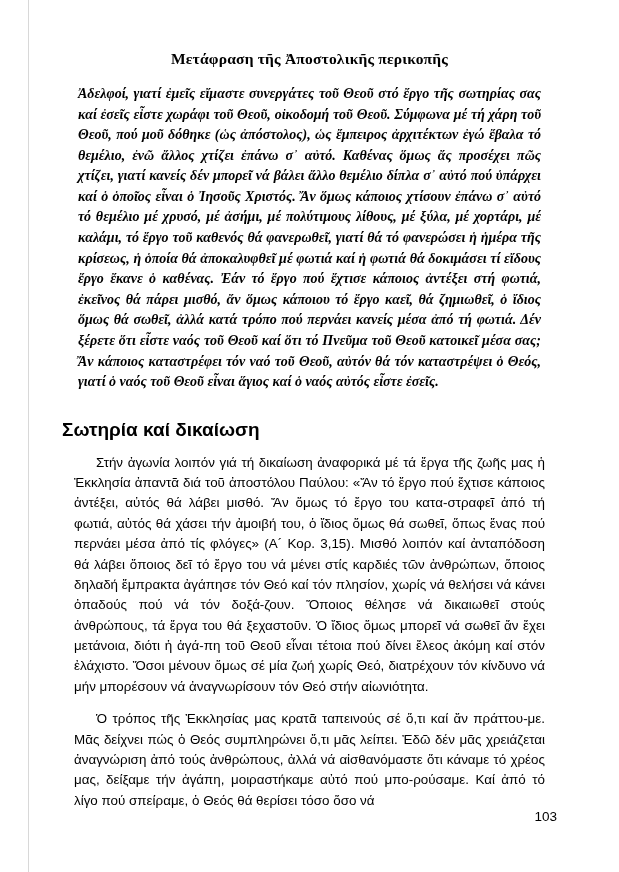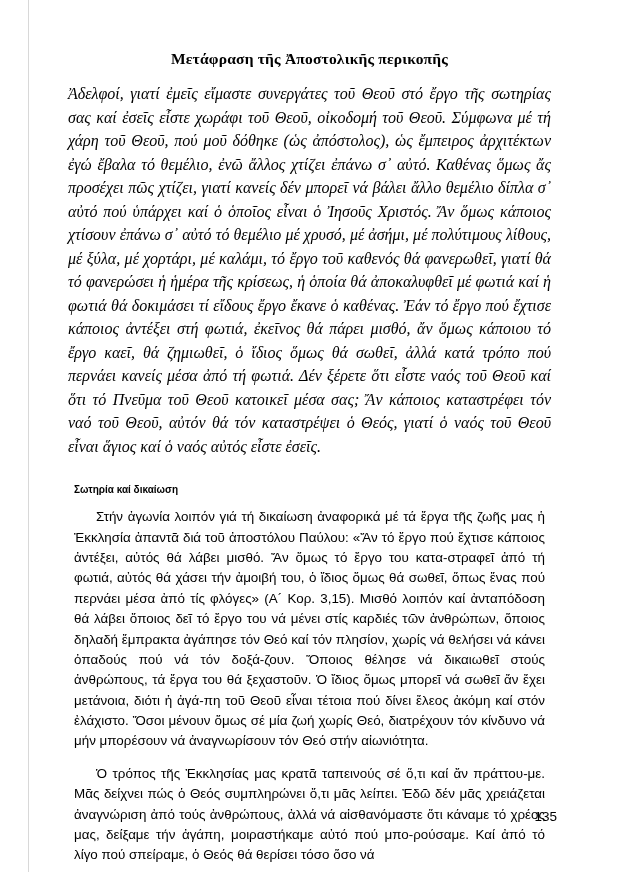--- a/index.html
+++ b/index.html
@@ -33,40 +33,41 @@
     text-align: center;
     font-family: "Liberation Serif", serif;
     font-weight: bold;
     font-size: 15.5px;
     margin: 10px 0 14px 0;
     letter-spacing: 0.2px;
   }
   .serif-block p {
     font-family: "Liberation Serif", serif;
     font-style: italic;
-    font-size: 16px;
+    font-size: 14px;
     line-height: 1.47;
     text-align: justify;
     text-justify: inter-word;
-    margin: 6px;
+    margin: 16px;
     hyphens: auto;
+    font-weight: bold;
   }
   .source-note {
     font-family: "Liberation Serif", serif;
     font-style: italic;
     font-size: 11.3px;
     line-height: 1.45;
     text-align: right;
     margin: 4px 0 0 0;
   }
   .section-head {
     font-family: "Liberation Sans", sans-serif;
     font-weight: bold;
-    font-size: 10px;
-    margin: 26px 0 10px 12px;
+    font-size: 19px;
+    margin: 26px 0 10px 0;
   }
   .sans-block p {
     font-family: "Liberation Sans", sans-serif;
     font-size: 13.4px;
     line-height: 1.52;
     text-align: justify;
     text-justify: inter-word;
     margin: 12px;
     text-indent: 22px;
     hyphens: auto;
@@ -92,15 +93,15 @@
     <p>Ἀδελφοί, γιατί ἐμεῖς εἴμαστε συνεργάτες τοῦ Θεοῦ στό ἔργο τῆς σωτηρίας σας καί ἐσεῖς εἶστε χωράφι τοῦ Θεοῦ, οἰκοδομή τοῦ Θεοῦ. Σύμφωνα μέ τή χάρη τοῦ Θεοῦ, πού μοῦ δόθηκε (ὡς ἀπόστολος), ὡς ἔμπειρος ἀρχιτέκτων ἐγώ ἔβαλα τό θεμέλιο, ἐνῶ ἄλλος χτίζει ἐπάνω σ᾽ αὐτό. Καθένας ὅμως ἄς προσέχει πῶς χτίζει, γιατί κανείς δέν μπορεῖ νά βάλει ἄλλο θεμέλιο δίπλα σ᾽ αὐτό πού ὑπάρχει καί ὁ ὁποῖος εἶναι ὁ Ἰησοῦς Χριστός. Ἄν ὅμως κάποιος χτίσουν ἐπάνω σ᾽ αὐτό τό θεμέλιο μέ χρυσό, μέ ἀσήμι, μέ πολύτιμους λίθους, μέ ξύλα, μέ χορτάρι, μέ καλάμι, τό ἔργο τοῦ καθενός θά φανερωθεῖ, γιατί θά τό φανερώσει ἡ ἡμέρα τῆς κρίσεως, ἡ ὁποία θά ἀποκαλυφθεῖ μέ φωτιά καί ἡ φωτιά θά δοκιμάσει τί εἴδους ἔργο ἔκανε ὁ καθένας. Ἐάν τό ἔργο πού ἔχτισε κάποιος ἀντέξει στή φωτιά, ἐκεῖνος θά πάρει μισθό, ἄν ὅμως κάποιου τό ἔργο καεῖ, θά ζημιωθεῖ, ὁ ἴδιος ὅμως θά σωθεῖ, ἀλλά κατά τρόπο πού περνάει κανείς μέσα ἀπό τή φωτιά. Δέν ξέρετε ὅτι εἶστε ναός τοῦ Θεοῦ καί ὅτι τό Πνεῦμα τοῦ Θεοῦ κατοικεῖ μέσα σας; Ἄν κάποιος καταστρέφει τόν ναό τοῦ Θεοῦ, αὐτόν θά τόν καταστρέψει ὁ Θεός, γιατί ὁ ναός τοῦ Θεοῦ εἶναι ἅγιος καί ὁ ναός αὐτός εἶστε ἐσεῖς.</p>
   </div>
 
   <h2 class="section-head">Σωτηρία καί δικαίωση</h2>
 
   <div class="sans-block">
     <p>Στήν ἀγωνία λοιπόν γιά τή δικαίωση ἀναφορικά μέ τά ἔργα τῆς ζωῆς μας ἡ Ἐκκλησία ἀπαντᾶ διά τοῦ ἀποστόλου Παύλου: «Ἄν τό ἔργο πού ἔχτισε κάποιος ἀντέξει, αὐτός θά λάβει μισθό. Ἄν ὅμως τό ἔργο του κατα-στραφεῖ ἀπό τή φωτιά, αὐτός θά χάσει τήν ἀμοιβή του, ὁ ἴδιος ὅμως θά σωθεῖ, ὅπως ἕνας πού περνάει μέσα ἀπό τίς φλόγες» (Α´ Κορ. 3,15). Μισθό λοιπόν καί ἀνταπόδοση θά λάβει ὅποιος δεῖ τό ἔργο του νά μένει στίς καρδιές τῶν ἀνθρώπων, ὅποιος δηλαδή ἔμπρακτα ἀγάπησε τόν Θεό καί τόν πλησίον, χωρίς νά θελήσει νά κάνει ὀπαδούς πού νά τόν δοξά-ζουν. Ὅποιος θέλησε νά δικαιωθεῖ στούς ἀνθρώπους, τά ἔργα του θά ξεχαστοῦν. Ὁ ἴδιος ὅμως μπορεῖ νά σωθεῖ ἄν ἔχει μετάνοια, διότι ἡ ἀγά-πη τοῦ Θεοῦ εἶναι τέτοια πού δίνει ἔλεος ἀκόμη καί στόν ἐλάχιστο. Ὅσοι μένουν ὅμως σέ μία ζωή χωρίς Θεό, διατρέχουν τόν κίνδυνο νά μήν μπορέσουν νά ἀναγνωρίσουν τόν Θεό στήν αἰωνιότητα.</p>
     <p>Ὁ τρόπος τῆς Ἐκκλησίας μας κρατᾶ ταπεινούς σέ ὅ,τι καί ἄν πράττου-με. Μᾶς δείχνει πώς ὁ Θεός συμπληρώνει ὅ,τι μᾶς λείπει. Ἐδῶ δέν μᾶς χρειάζεται ἀναγνώριση ἀπό τούς ἀνθρώπους, ἀλλά νά αἰσθανόμαστε ὅτι κάναμε τό χρέος μας, δείξαμε τήν ἀγάπη, μοιραστήκαμε αὐτό πού μπο-ρούσαμε. Καί ἀπό τό λίγο πού σπείραμε, ὁ Θεός θά θερίσει τόσο ὅσο νά</p>
   </div>
 
-  <div class="page-number">135</div>
+  <div class="page-number">103</div>
 
 </div>
 
 </body></html>

